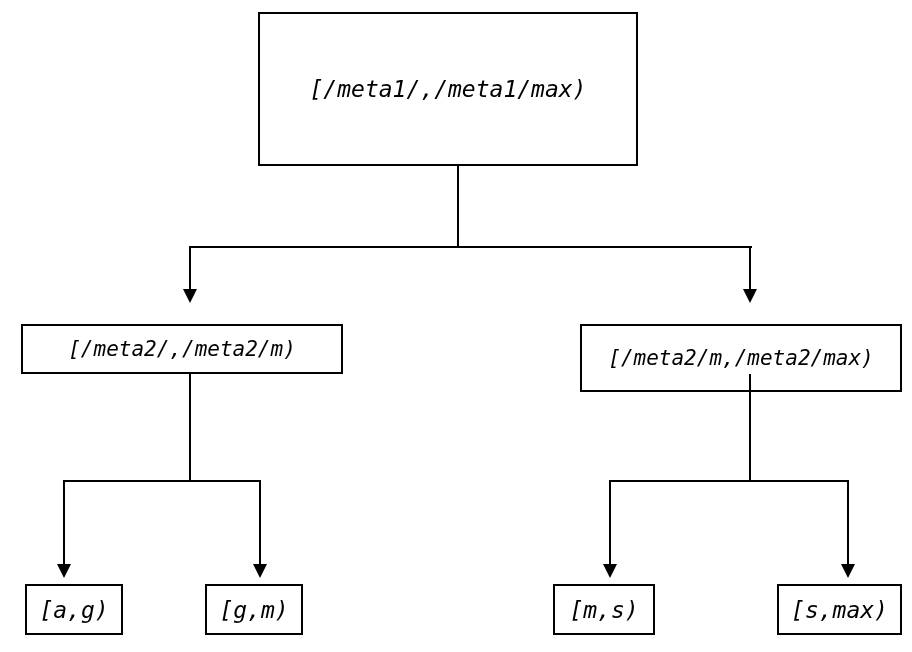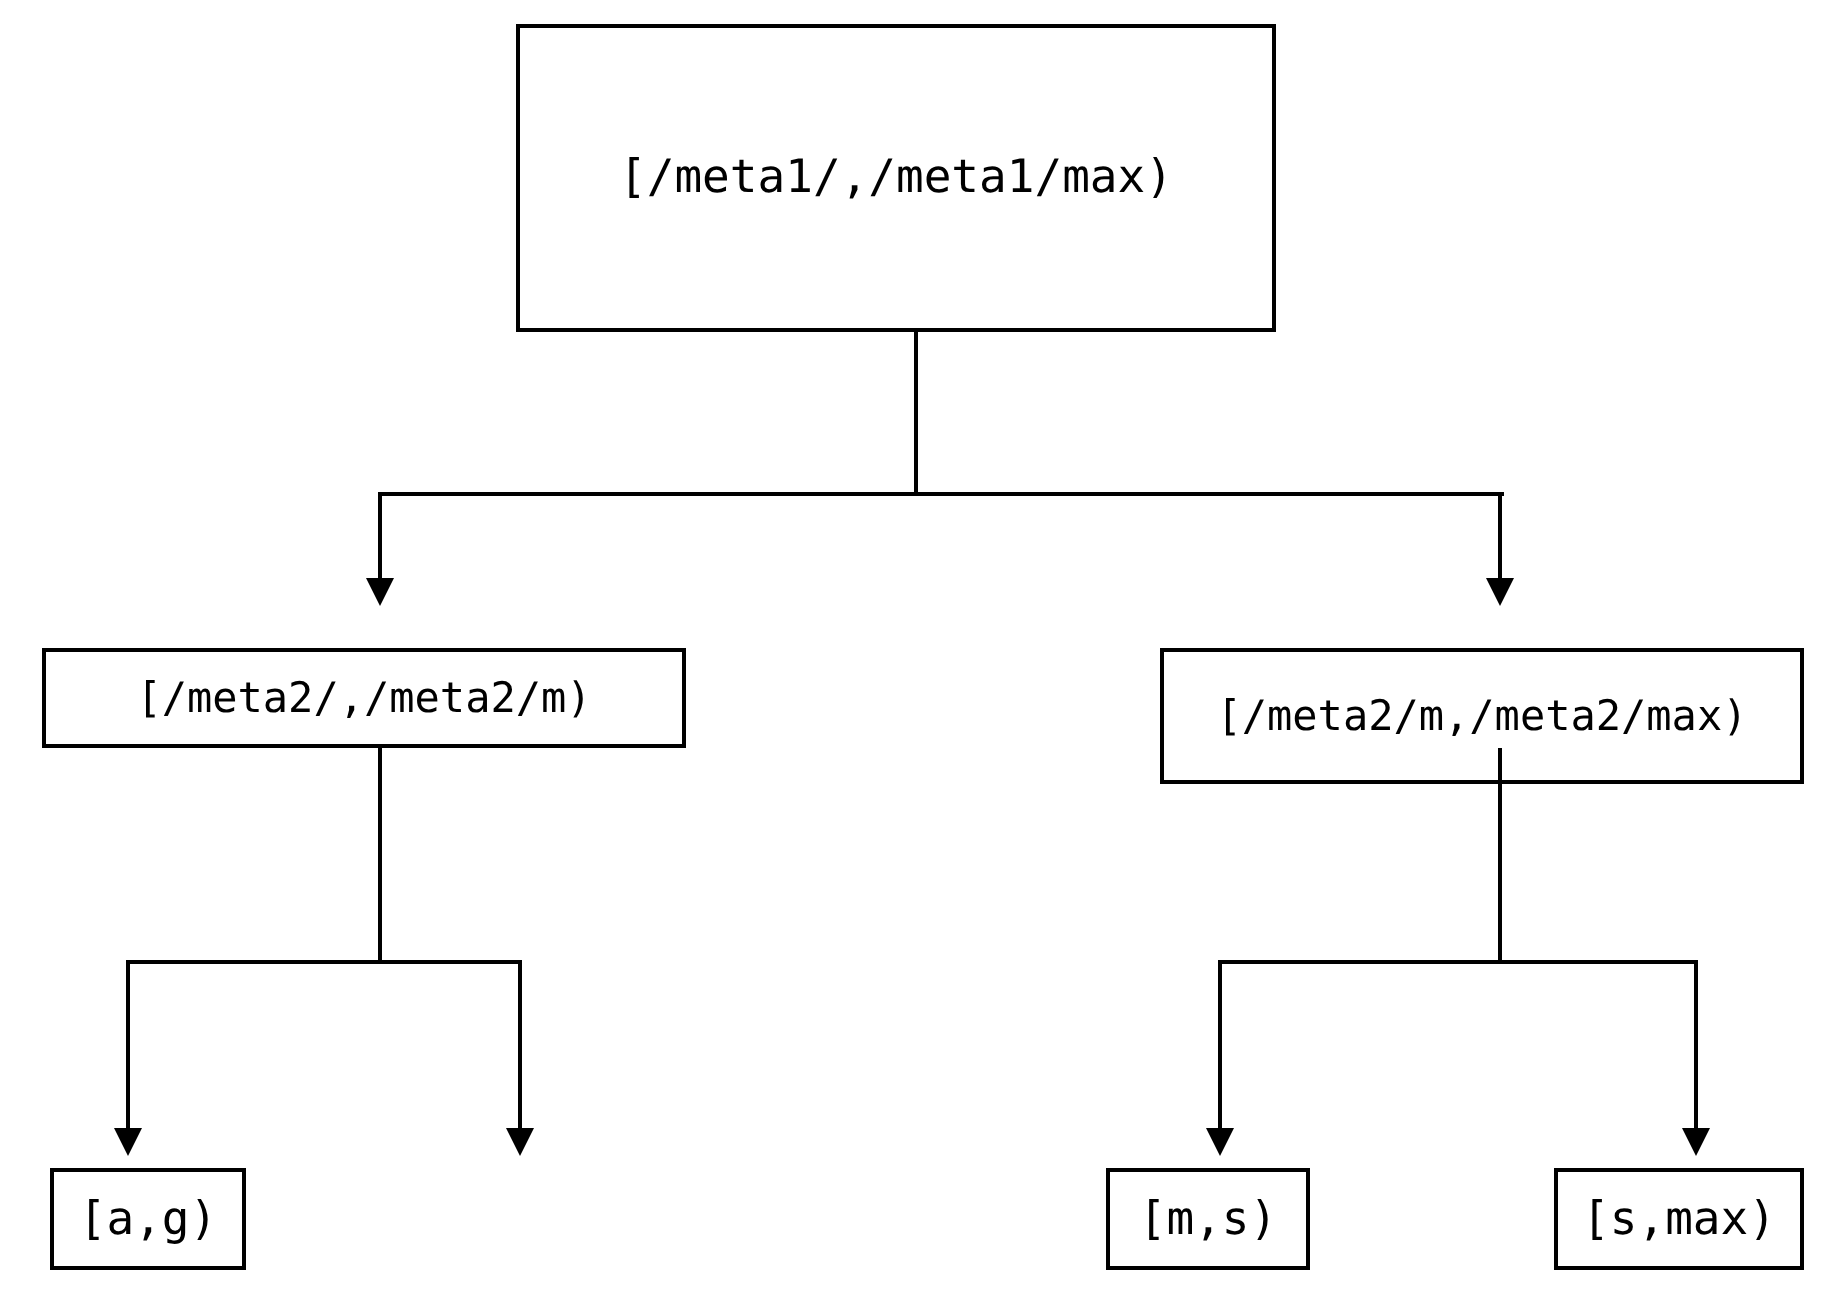--- a/index.html
+++ b/index.html
@@ -7,20 +7,21 @@
     padding: 0;
     background: #ffffff;
   }
   #canvas {
     position: relative;
     width: 912px;
     height: 652px;
     background: #ffffff;
     overflow: hidden;
     font-family: "DejaVu Sans Mono", "Liberation Mono", monospace;
+    font-style: italic;
   }
   .node {
     position: absolute;
     box-sizing: border-box;
     background: #ffffff;
     border: 2px solid #000000;
     display: flex;
     align-items: center;
     justify-content: center;
     color: #000000;
@@ -124,20 +125,23 @@
   </div>
 
   <div class="node mid-right">
     <span class="node-label">[/meta2/m,/meta2/max)</span>
   </div>
 
   <div class="node leaf leaf-ag">
     <span class="node-label">[a,g)</span>
   </div>
 
+  <div class="node leaf leaf-gm">
+    <span class="node-label">[g,m)</span>
+  </div>
 
   <div class="node leaf leaf-smax">
     <span class="node-label">[s,max)</span>
   </div>
 
   <div class="node leaf leaf-ms">
     <span class="node-label">[m,s)</span>
   </div>
 
   <div class="vline stem-root"></div>

